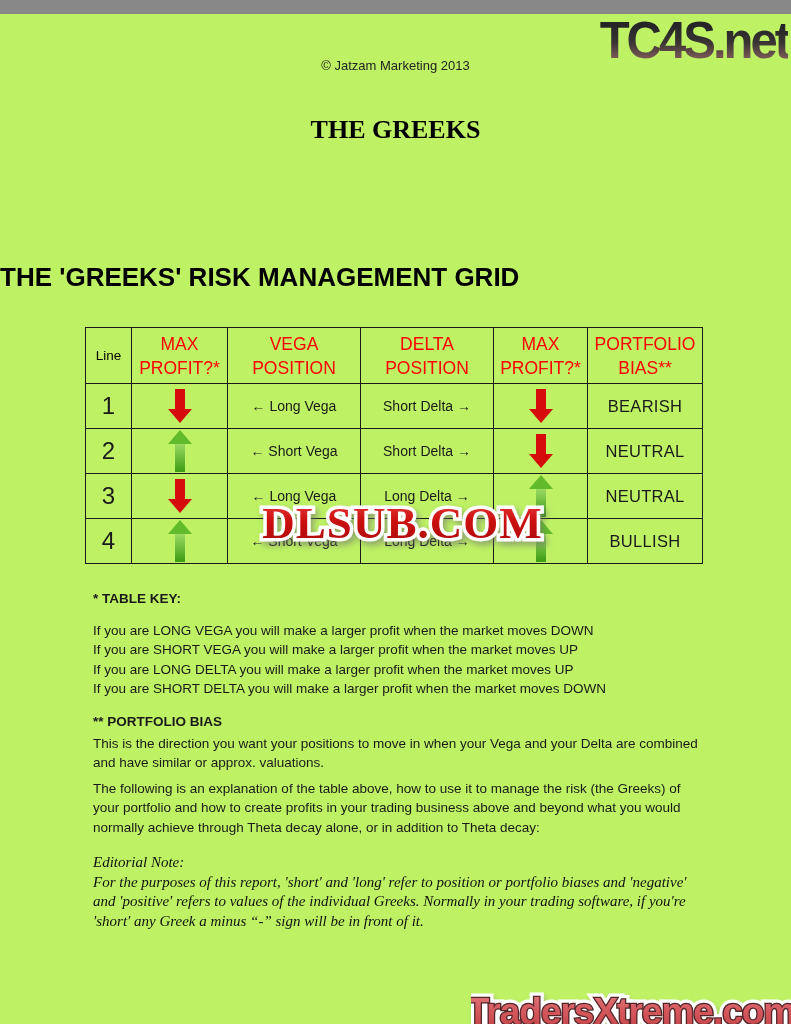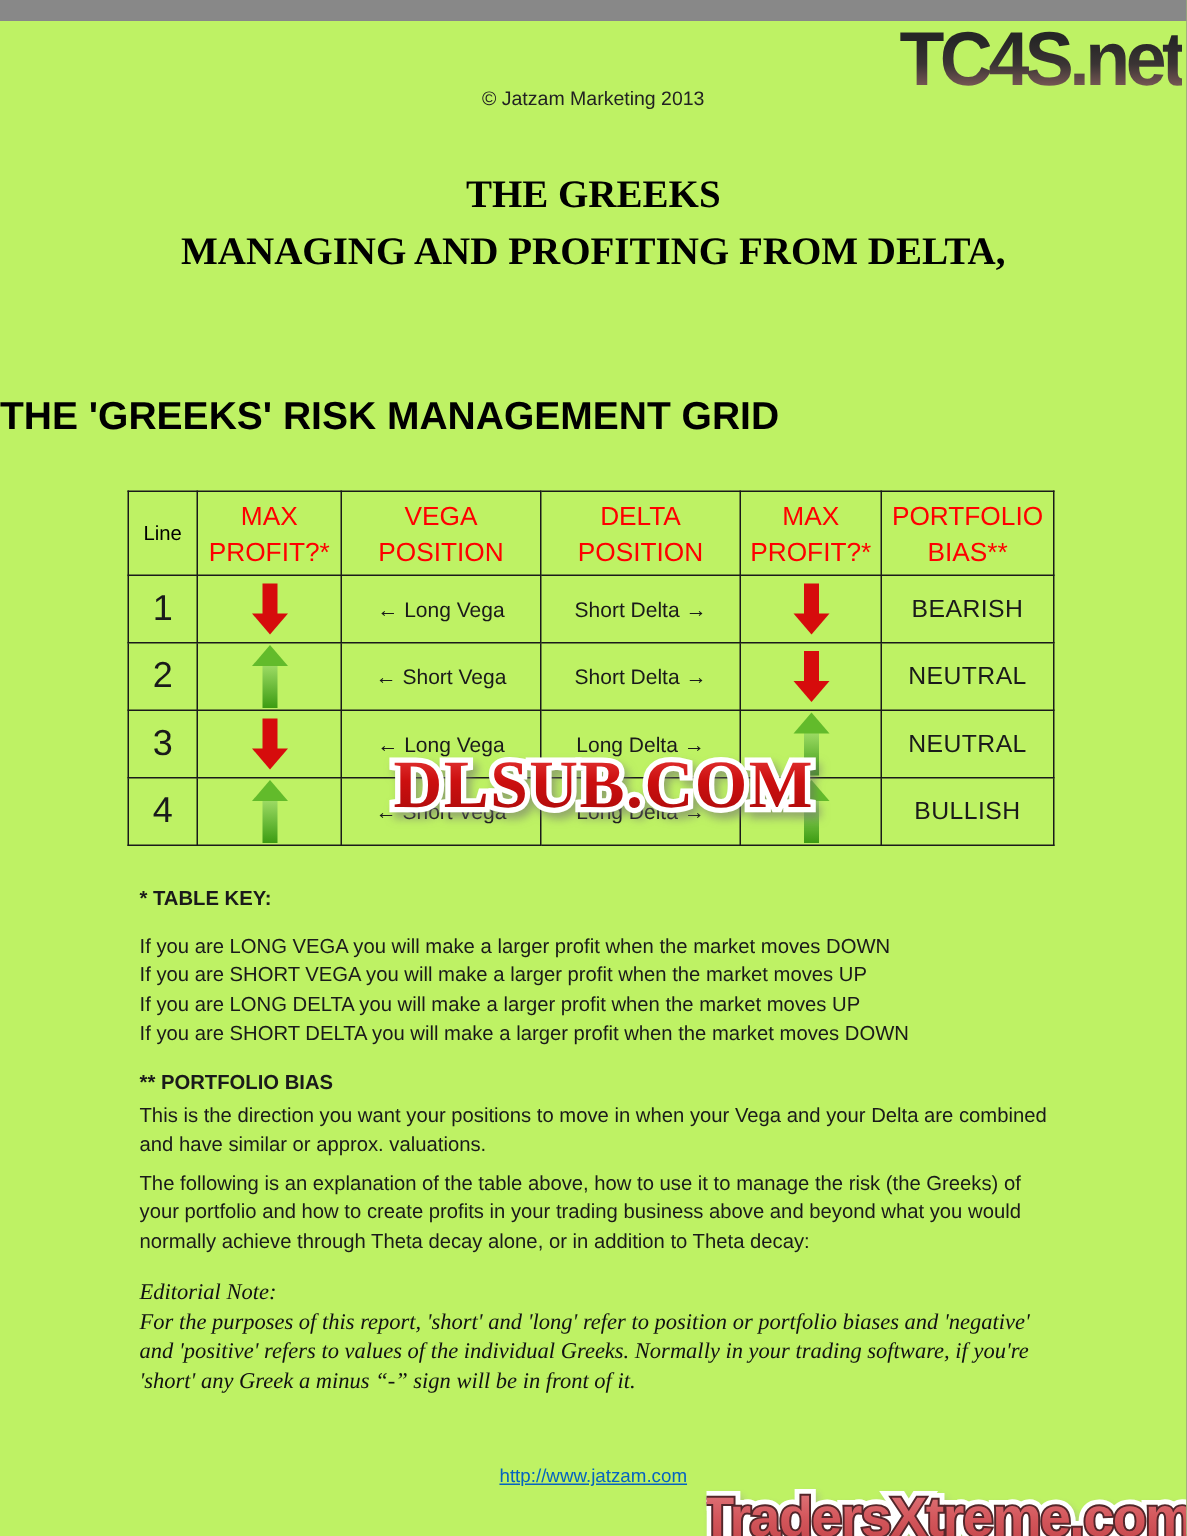--- a/index.html
+++ b/index.html
@@ -75,21 +75,20 @@
 </head>
 <body>
 
 <div class="page">
 
   <div class="copyright">© Jatzam Marketing 2013</div>
   <div class="tc4s">TC4S.net</div>
 
   <div class="titles">
     <div>THE GREEKS</div>
-    <div>MANAGING AND PROFITING FROM DELTA,</div>
   </div>
   <div class="subtitle">THE 'GREEKS' RISK MANAGEMENT GRID</div>
 
   <div class="grid-wrap">
     <table class="grid">
       <colgroup>
         <col style="width:46px">
           <col style="width:96px">
           <col style="width:133px">
         <col style="width:133px">
@@ -169,23 +168,20 @@
 
   <div class="sec-head" style="top:700px">** PORTFOLIO BIAS</div>
   <div class="body-text" style="top:720px">This is the direction you want your positions to move in when your Vega and your Delta are combined and have similar or approx. valuations.</div>
   <div class="body-text" style="top:765px">The following is an explanation of the table above, how to use it to manage the risk (the Greeks) of your portfolio and how to create profits in your trading business above and beyond what you would normally achieve through Theta decay alone, or in addition to Theta decay:</div>
 
   <div class="editorial">
     <div>Editorial Note:</div>
     <div>For the purposes of this report, 'short' and 'long' refer to position or portfolio biases and 'negative' and 'positive' refers to values of the individual Greeks. Normally in your trading software, if you're 'short' any Greek a minus “-” sign will be in front of it.</div>
   </div>
 
-  <div class="footer-link-wrap">
-    <a class="footer-link" href="#">http://www.jatzam.com</a>
-  </div>
 
   <svg class="txtreme" width="320" height="52">
     <defs>
       <linearGradient id="txg" x1="0" y1="0" x2="0" y2="1">
         <stop offset="0" stop-color="#e07a7e"></stop>
         <stop offset="0.5" stop-color="#d4575c"></stop>
         <stop offset="1" stop-color="#c24348"></stop>
       </linearGradient>
     </defs>
     <text class="glow" x="50%" y="38" text-anchor="middle">TradersXtreme.com</text>

